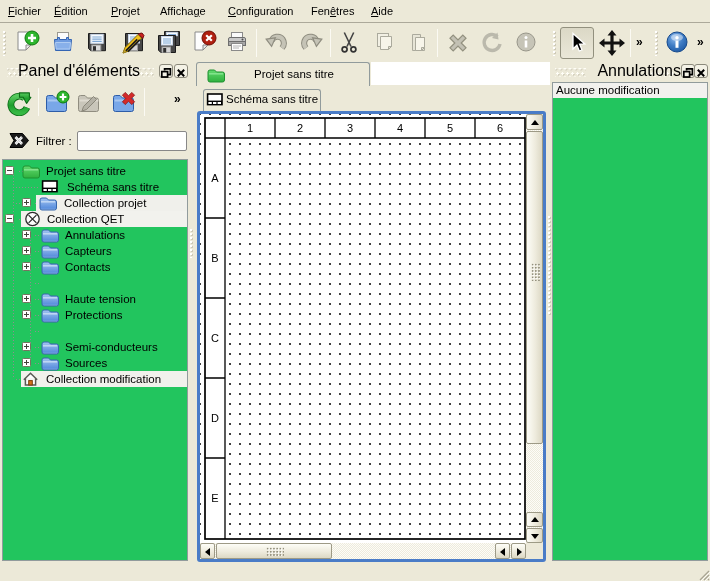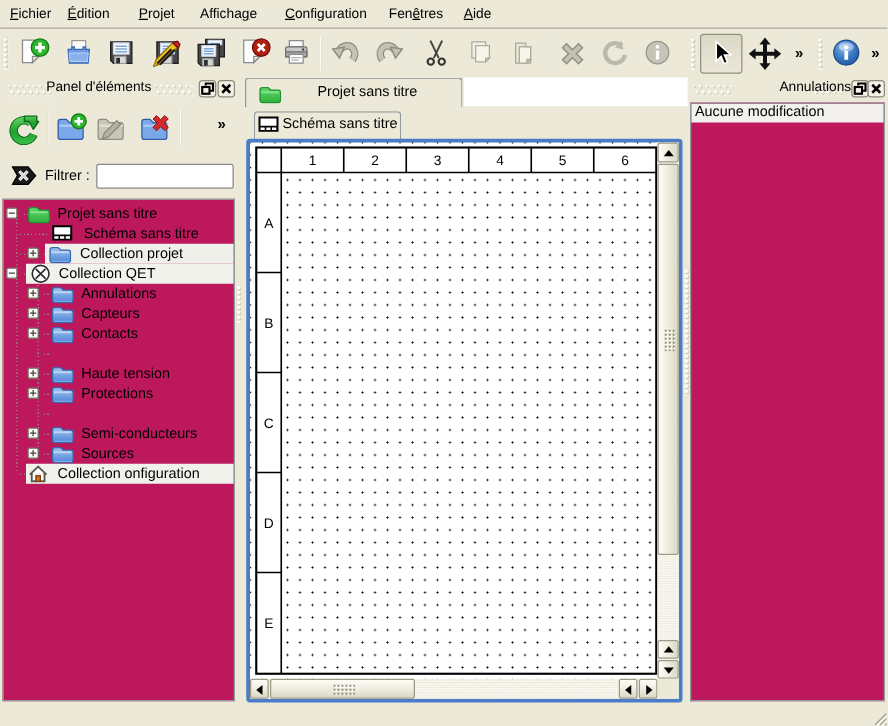--- a/index.html
+++ b/index.html
@@ -5,25 +5,25 @@
 body{position:relative;background:#ece9d8;font-family:"Liberation Sans",sans-serif;color:#000}
 .abs{position:absolute}
 
 #menubar{left:0;top:0;width:710px;height:23px;border-bottom:1px solid #aca99a;font-size:11px;line-height:22px}
 #menubar span.mi{position:absolute;top:0}
 
 .tsep{width:1px;background:#b8b5a4;border-right:1px solid #fbfaf3}
 .handle{width:5px;background-image:radial-gradient(circle,#fff 1.1px,rgba(0,0,0,0) 1.3px),radial-gradient(circle,#cdc9b8 1.1px,rgba(0,0,0,0) 1.3px);background-size:4px 4px,4px 4px;background-position:0 0,1px 1px}
 .chev{font-size:12px;font-weight:bold;color:#000}
 
-.dtitle{height:18px;font-size:11px;text-align:center;line-height:17px}
+.dtitle{height:18px;font-size:16px;text-align:center;line-height:17px}
 .ddots{height:9px;background-image:radial-gradient(circle,#fffef7 1.1px,rgba(0,0,0,0) 1.3px),radial-gradient(circle,#d7d3c2 1.1px,rgba(0,0,0,0) 1.3px),radial-gradient(circle,#fffef7 1.1px,rgba(0,0,0,0) 1.3px),radial-gradient(circle,#d7d3c2 1.1px,rgba(0,0,0,0) 1.3px);background-size:5px 9px;background-position:0 1px,1px 2px,2.5px 5px,3.5px 6px}
 .dbtn{width:14px;height:14px;border:1px solid #8b897b;border-radius:3px;background:#f4f2e6}
 
-.wpanel{background:#be185d;border:1px solid #919b9c}
+.wpanel{background:#22c55e;border:1px solid #919b9c}
 
 .trow{position:absolute;left:0;width:184px;height:16px;font-size:11.5px;line-height:16px}
 .expander{position:absolute;width:9px;height:9px;border:1px solid #75735f;border-radius:1.5px;background:#fff;top:3px}
 .expander i{position:absolute;background:#44423a}
 .exh{left:1px;top:2.75px;width:5px;height:1.5px}
 .exv{left:2.75px;top:1px;width:1.5px;height:5px}
 .hdot{position:absolute;height:1px;background-image:repeating-linear-gradient(90deg,#8e8e8e 0 1px,rgba(0,0,0,0) 1px 3px)}
 .vdot{position:absolute;width:1px;background-image:repeating-linear-gradient(#8e8e8e 0 1px,rgba(0,0,0,0) 1px 3px)}
 
 .sbtn{position:absolute;border:1px solid #9d9a86;border-radius:2px;background:linear-gradient(90deg,#fdfdf7,#eeebdd 55%,#dcd8c4)}
@@ -378,21 +378,21 @@
         <span class="abs" style="left:62px">Sources</span>
         <div class="expander" style="left:19px">
           <i class="exh"></i>
           <i class="exv"></i>
         </div>
       </div>
     <div class="trow" style="top:211px;background:linear-gradient(90deg,rgba(0,0,0,0) 0 18px,#f1f1ec 18px)">
         <svg class="abs" style="left:19px;top:0px" width="17" height="16" viewBox="0 0 17 16">
           <use href="#home"></use>
         </svg>
-        <span class="abs" style="left:43px">Collection onfiguration</span>
+        <span class="abs" style="left:43px">Collection modification</span>
       </div>
   </div>
 </div>
 
 <div class="abs" style="left:189px;top:228px;width:4px;height:30px;background-image:radial-gradient(circle,#fff 1.2px,rgba(0,0,0,0) 1.4px),radial-gradient(circle,#cdc9b8 1.2px,rgba(0,0,0,0) 1.4px);background-size:4px 4px;background-position:0 0,1px 1px"></div>
 <div class="abs" style="left:546.5px;top:215px;width:4px;height:100px;background-image:radial-gradient(circle,#fff 1.2px,rgba(0,0,0,0) 1.4px),radial-gradient(circle,#cdc9b8 1.2px,rgba(0,0,0,0) 1.4px);background-size:4px 4px;background-position:0 0,1px 1px"></div>
 
 <div id="center" class="abs" style="left:196px;top:62px;width:355px;height:510px">
 
   <div class="tab" style="left:0px;top:0px;width:174px;height:24px"></div>

